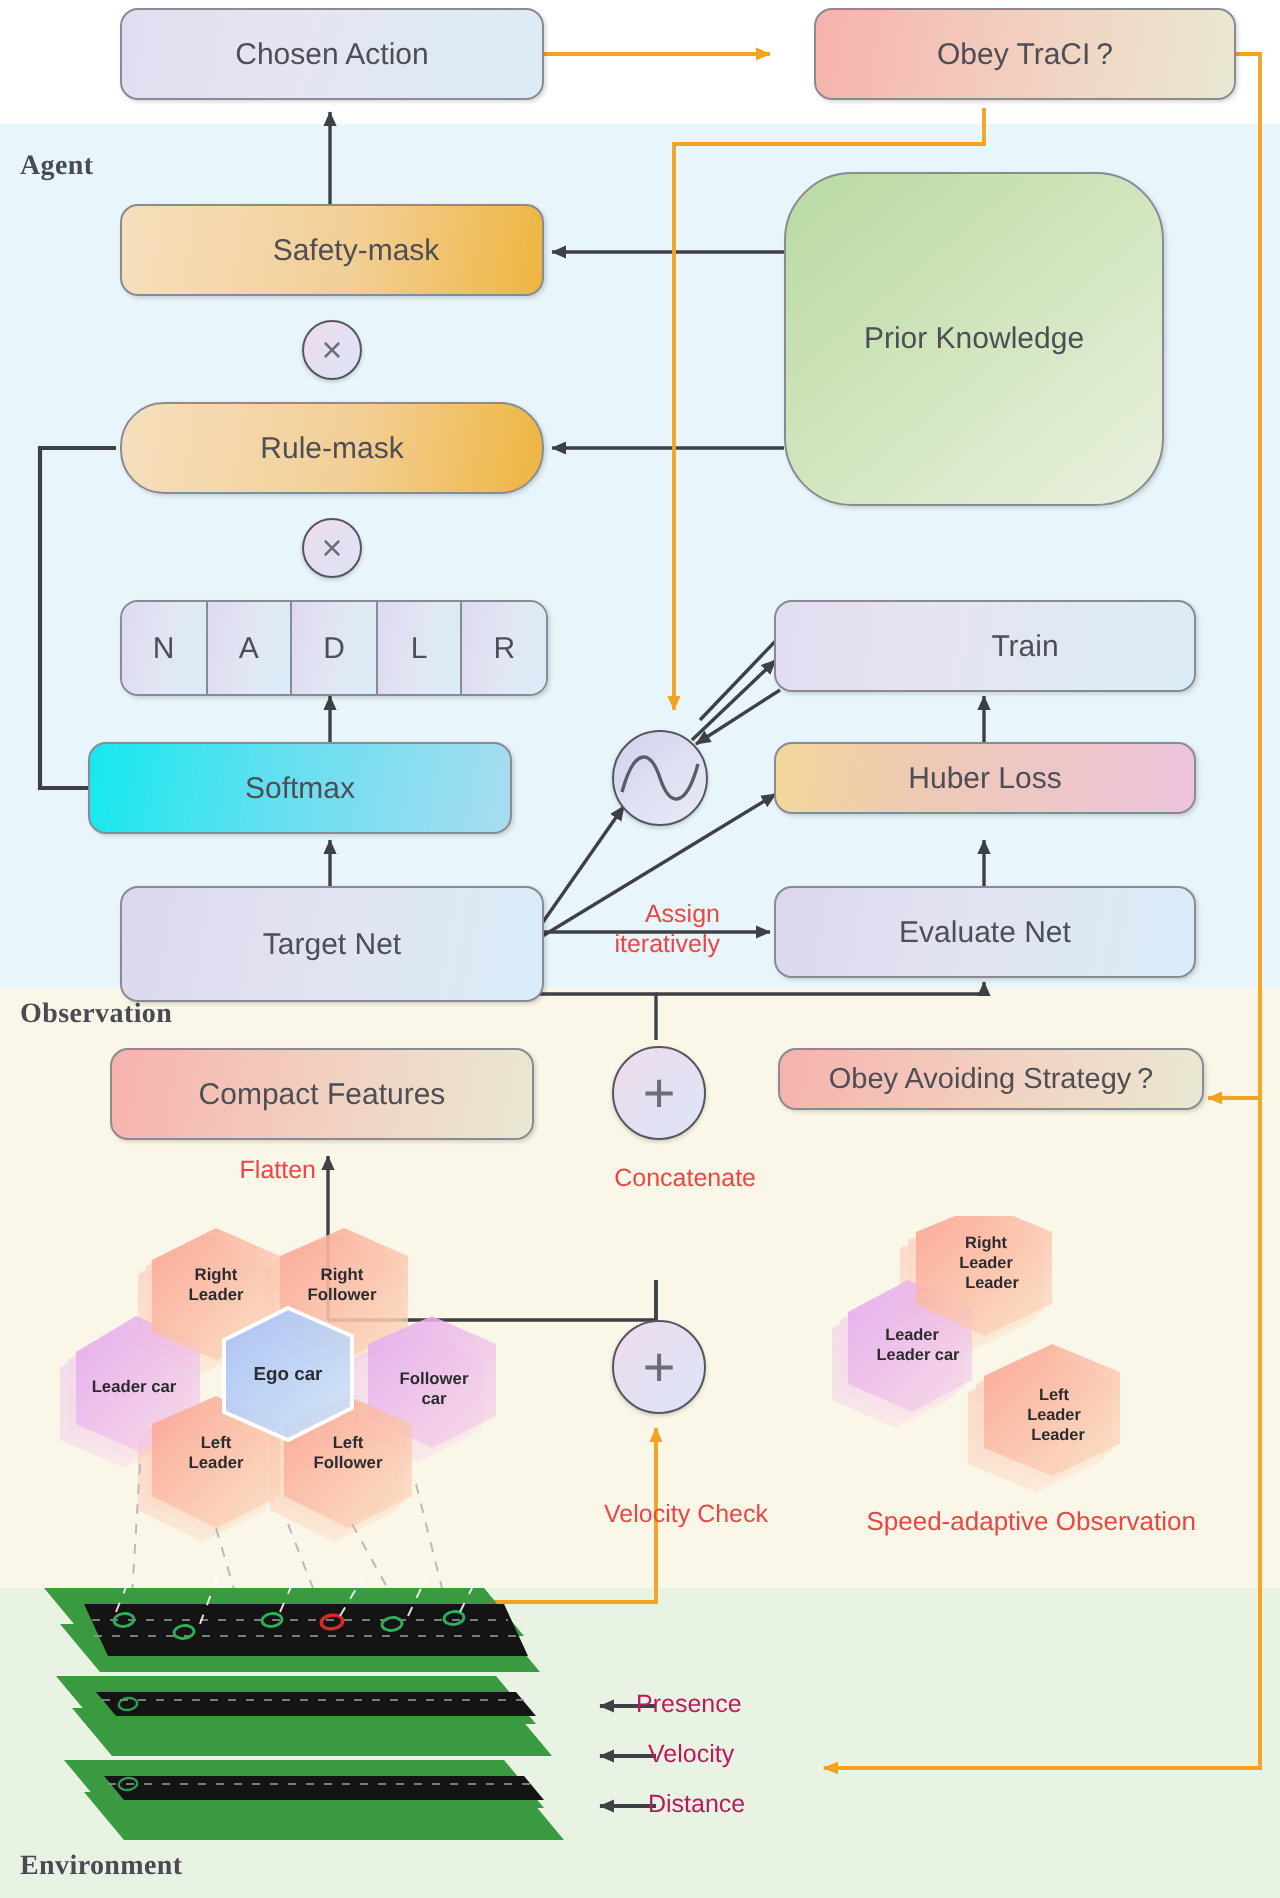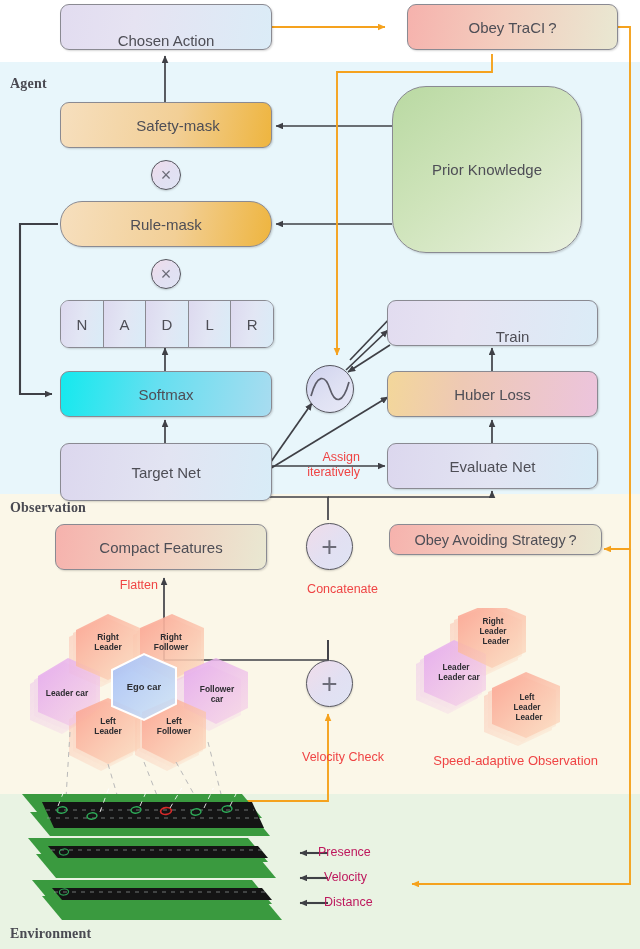--- a/index.html
+++ b/index.html
@@ -15,21 +15,21 @@
       font-size:14px;color:#4a4a52;letter-spacing:.2px;}
 
   
   .node{position:absolute;border:1.6px solid #8a8a92;border-radius:9px;
         display:flex;align-items:center;justify-content:center;
         font-size:15px;color:#4e4e56;box-sizing:border-box;
         box-shadow:1px 1px 2px rgba(0,0,0,.16);}
   .node span{pointer-events:none;}
 
   
-  .g-lav-blue{background:linear-gradient(100deg,#e2dcf0 0%,#e6e3f2 35%,#dbecf7 100%);align-items:flex-end;}
+  .g-lav-blue{background:linear-gradient(100deg,#e2dcf0 0%,#e6e3f2 35%,#dbecf7 100%);}
   .g-pink-cream{background:linear-gradient(100deg,#f6b2ad 0%,#f3cdbe 45%,#e9e8d2 100%);}
   .g-orange{background:linear-gradient(100deg,#f6dfbe 0%,#f2cf96 55%,#eeb53f 100%);}
   .g-green{background:linear-gradient(140deg,#b9d9a2 0%,#cfe4bb 45%,#eaf1df 100%);}
   .g-cell{background:linear-gradient(100deg,#ddd9ef 0%,#e2e6f4 50%,#d9ecf7 100%);}
   .g-cyan{background:linear-gradient(100deg,#14e9ee 0%,#65dff0 45%,#a8dcf0 100%);}
   .g-gold-pink{background:linear-gradient(100deg,#f3d79a 0%,#eec9b4 35%,#ecc4dd 100%);}
   .g-targetnet{background:linear-gradient(100deg,#dcd7ee 0%,#e2e4f2 50%,#d8ecf7 100%);}
 
   
   #action-cells{position:absolute;display:flex;border:1.6px solid #8a8a92;border-radius:9px;
@@ -152,37 +152,37 @@
   </div>
 
   <div id="action-cells" class="g-cell" style="left:60px;top:300px;width:212px;height:46px;">
     <div class="cell g-cell">N</div>
     <div class="cell g-cell">A</div>
     <div class="cell g-cell">D</div>
     <div class="cell g-cell">L</div>
     <div class="cell g-cell">R</div>
   </div>
 
-  <div class="node g-cyan" style="left:60px;top:371px;width:212px;height:46px;">
+  <div class="node g-cyan" style="left:44px;top:371px;width:212px;height:46px;">
     <span>Softmax</span>
   </div>
 
   <div class="node g-targetnet" style="left:60px;top:443px;width:212px;height:58px;">
     <span>Target Net</span>
   </div>
 
   <div class="node g-green" style="left:392px;top:86px;width:190px;height:167px;border-radius:34px;">
     <span>Prior Knowledge</span>
   </div>
 
   <div class="node g-lav-blue" style="left:387px;top:300px;width:211px;height:46px;padding-left:40px;">
     <span>Train</span>
   </div>
 
-  <div class="node g-gold-pink" style="left:387px;top:371px;width:211px;height:46px;">
+  <div class="node g-gold-pink" style="left:387px;top:371px;width:211px;height:36px;">
     <span>Huber Loss</span>
   </div>
 
   <div class="node g-targetnet" style="left:387px;top:443px;width:211px;height:46px;">
     <span>Evaluate Net</span>
   </div>
 
   <div class="opcircle" style="left:306px;top:365px;width:46px;height:46px;
        background:linear-gradient(140deg,#cfd2ee 0%,#dfe1f3 55%,#e8e9f7 100%);">
     <svg viewBox="0 0 46 46" width="46" height="46" style="position:absolute;left:0;top:0;">

